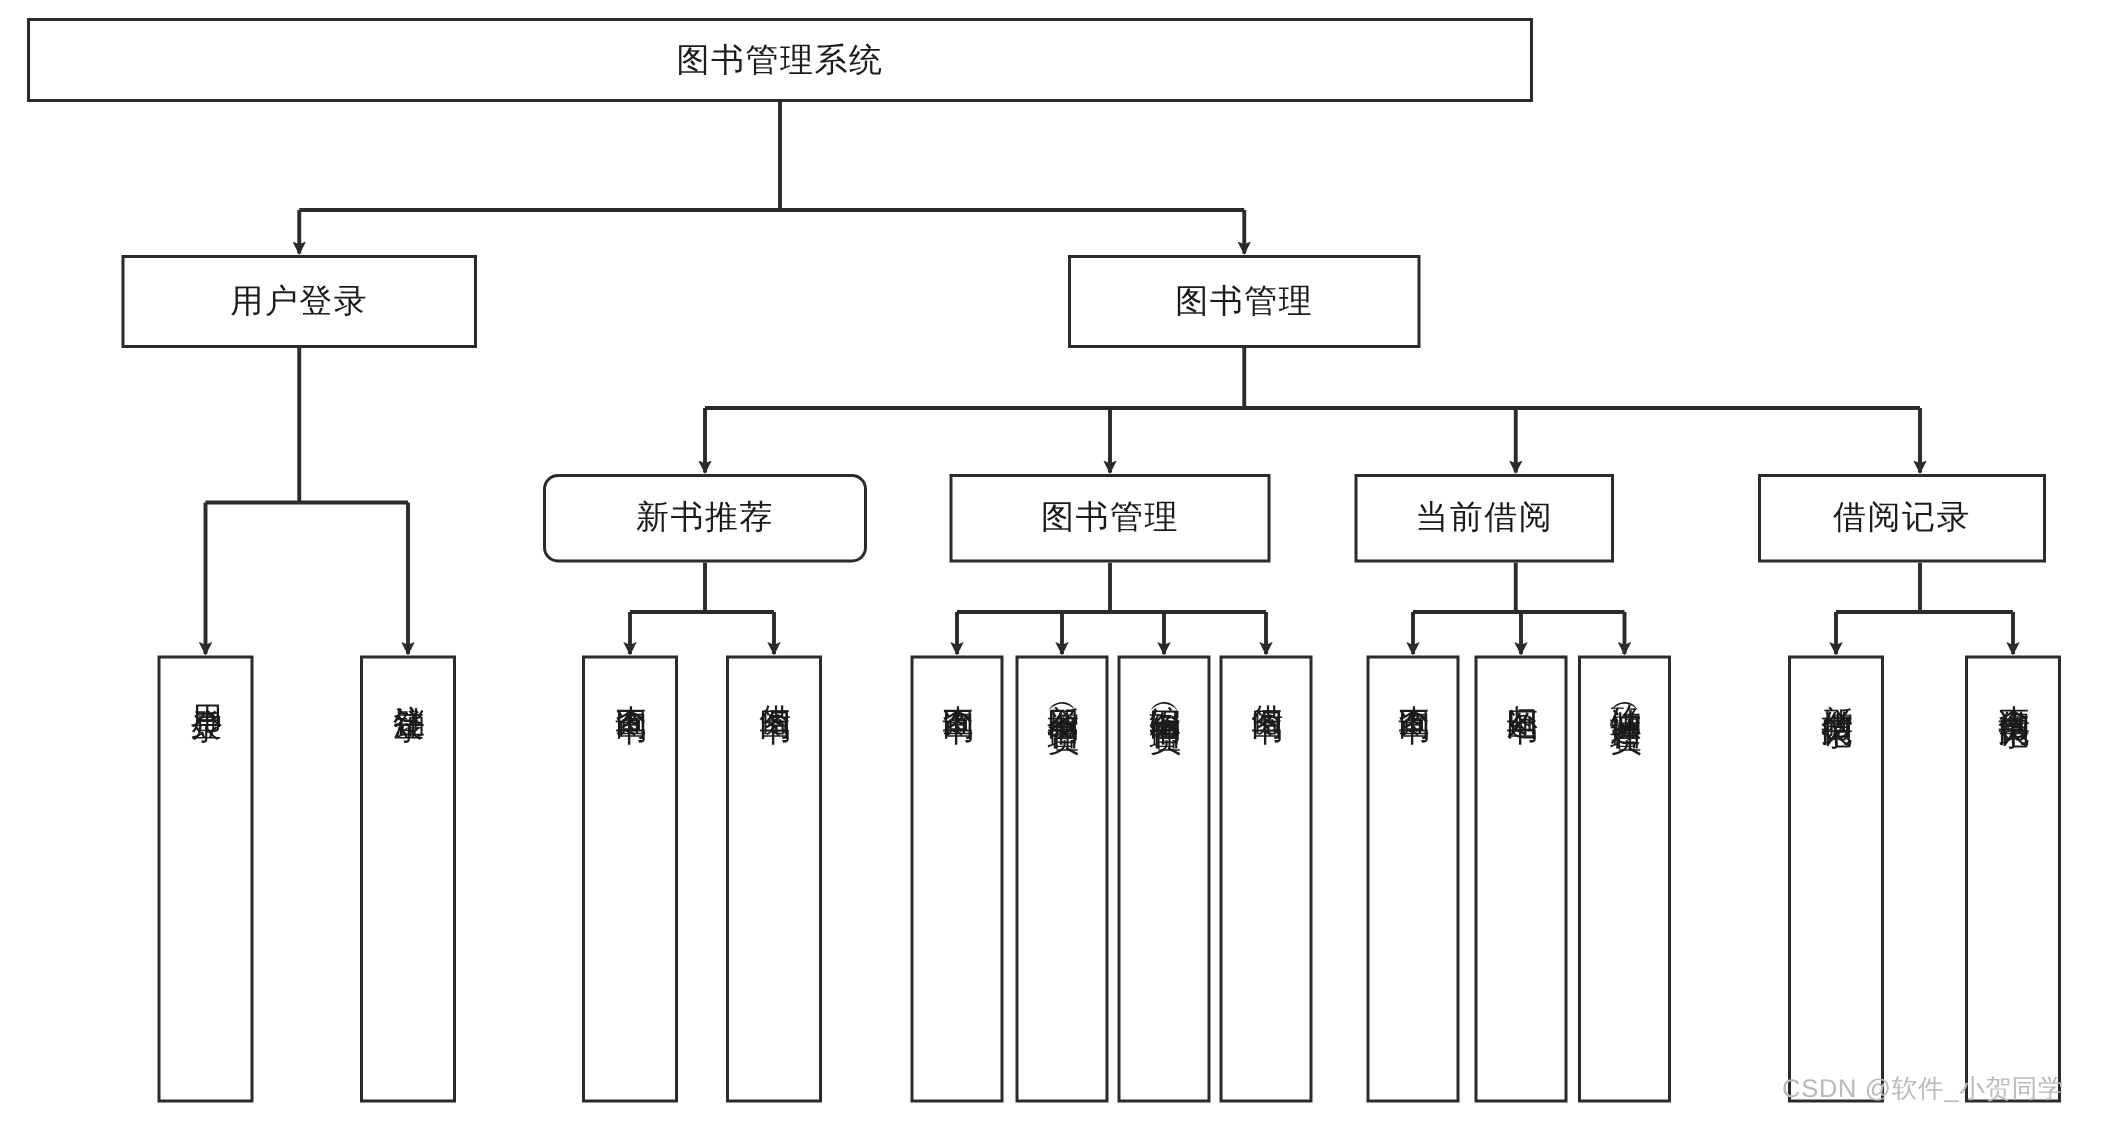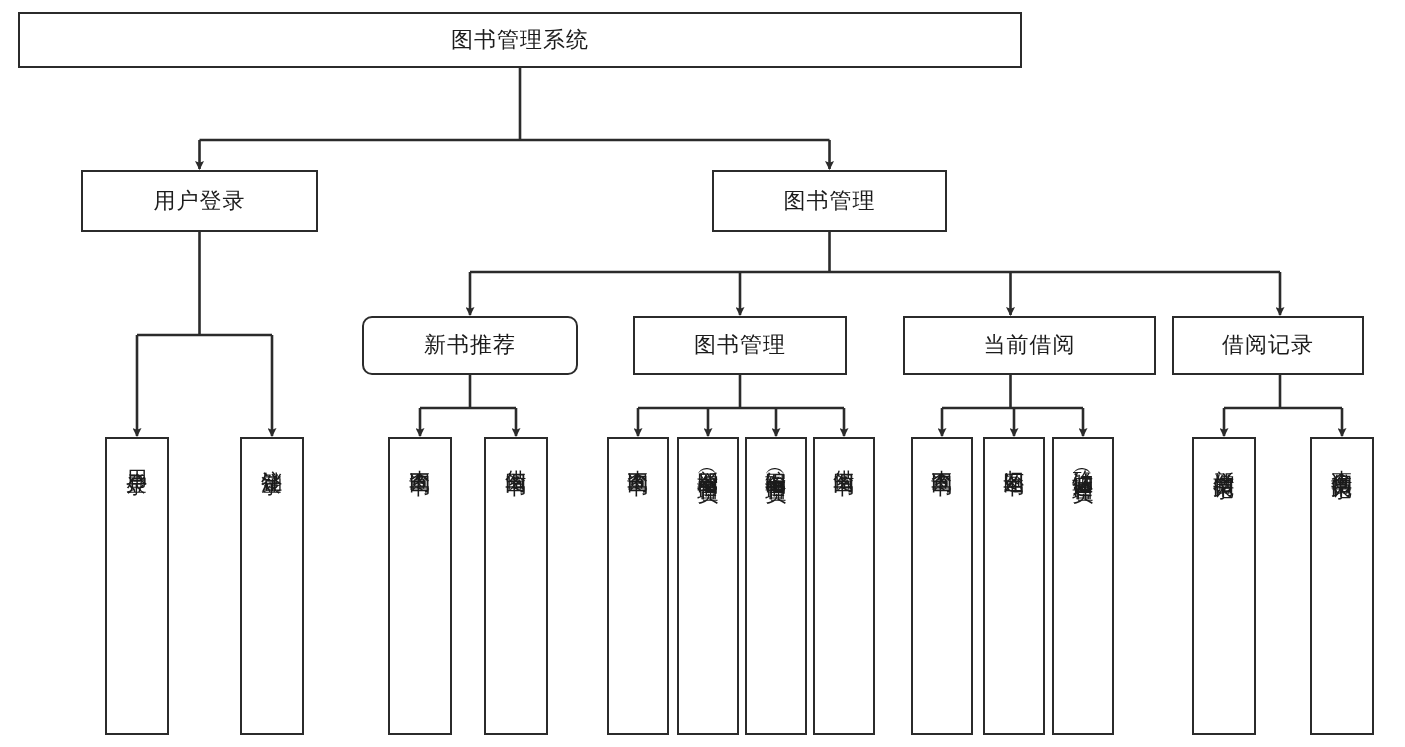--- a/index.html
+++ b/index.html
@@ -125,21 +125,21 @@
       </div>
       <div class="node horizontal" style="left: 712px; top: 170px; width: 235px; height: 62px;">
         <span class="node-label">图书管理</span>
       </div>
       <div class="node horizontal" style="left: 362px; top: 316px; width: 216px; height: 59px; border-radius: 10px;">
         <span class="node-label">新书推荐</span>
       </div>
       <div class="node horizontal" style="left: 633px; top: 316px; width: 214px; height: 59px;">
         <span class="node-label">图书管理</span>
       </div>
-      <div class="node horizontal" style="left: 903px; top: 316px; width: 253px; height: 59px;">
+      <div class="node horizontal" style="left: 903px; top: 316px; width: 173px; height: 59px;">
         <span class="node-label">当前借阅</span>
       </div>
       <div class="node horizontal" style="left: 1172px; top: 316px; width: 192px; height: 59px;">
         <span class="node-label">借阅记录</span>
       </div>
       <div class="node vertical" style="left: 105px; top: 437px; width: 64px; height: 298px;">
         <span class="node-label">用户登录</span>
       </div>
       <div class="node vertical" style="left: 240px; top: 437px; width: 64px; height: 298px;">
         <span class="node-label">注销登录</span>
@@ -172,14 +172,15 @@
         <span class="node-label">确认归还（管理员）</span>
       </div>
       <div class="node vertical" style="left: 1192px; top: 437px; width: 64px; height: 298px;">
         <span class="node-label">新增借阅记录</span>
       </div>
       <div class="node vertical" style="left: 1310px; top: 437px; width: 64px; height: 298px;">
         <span class="node-label">查询借阅记录</span>
       </div>
     </div>
 
+  <div id="watermark">CSDN @软件_小贺同学</div>
 
 </div>
 
 </body></html>

